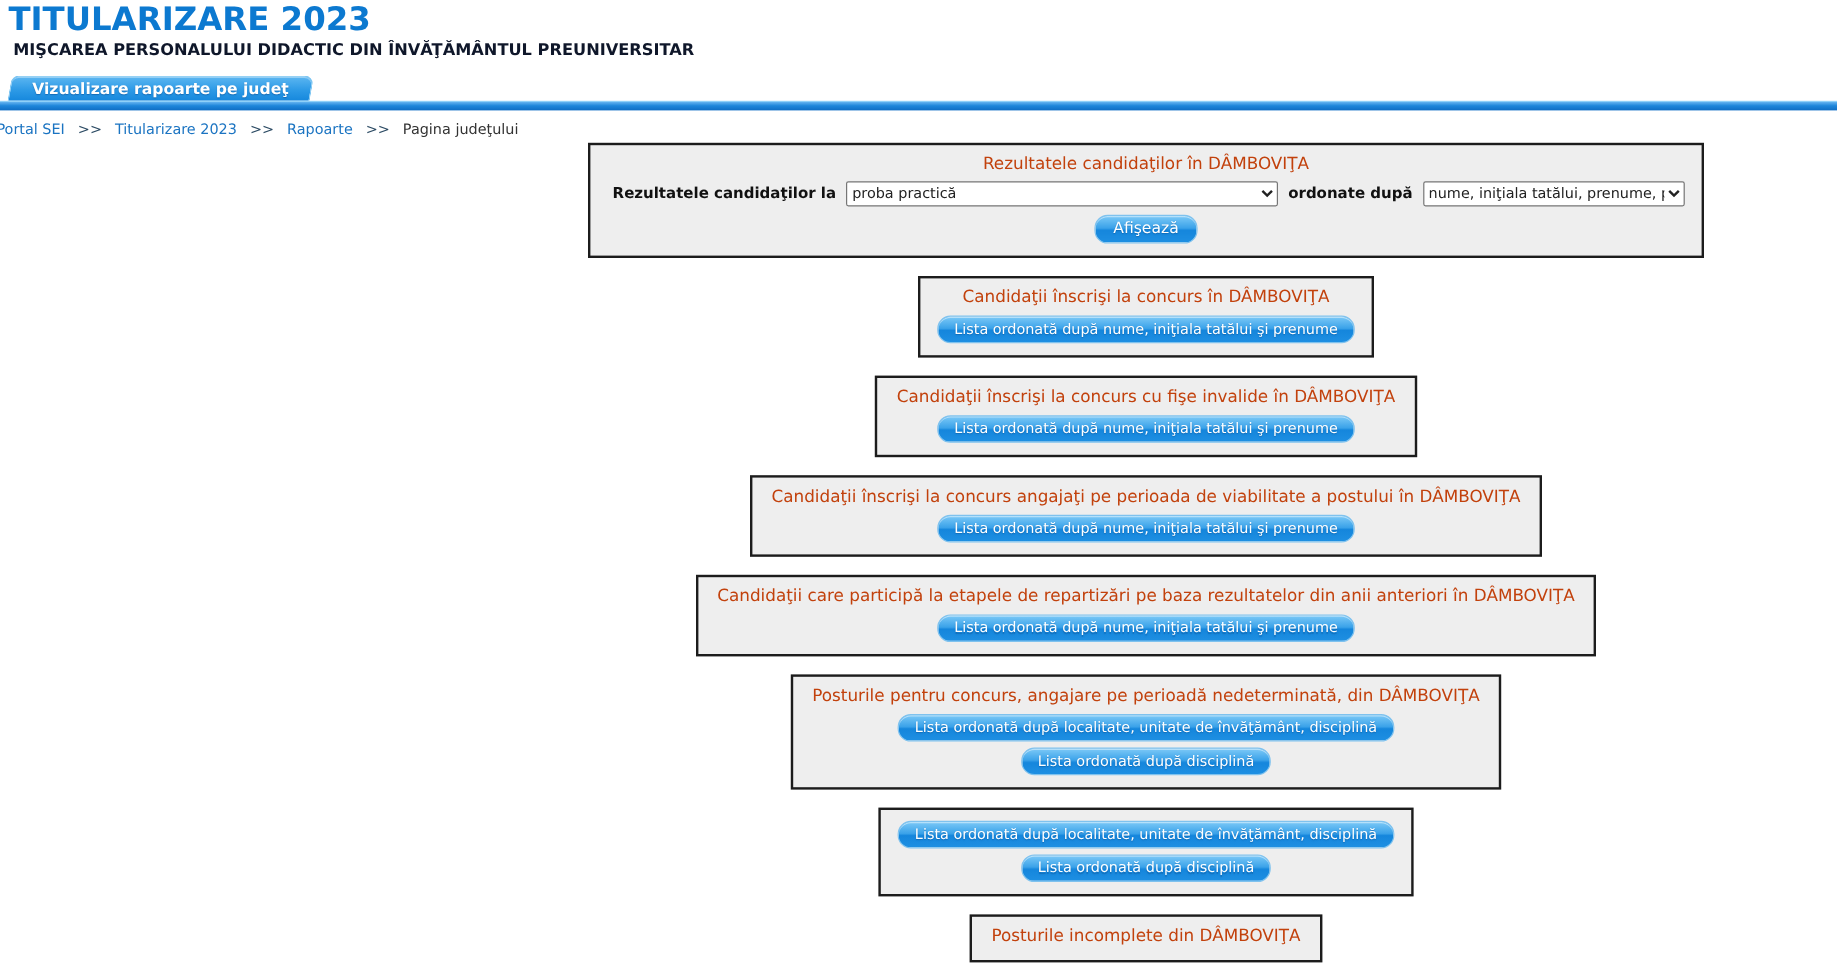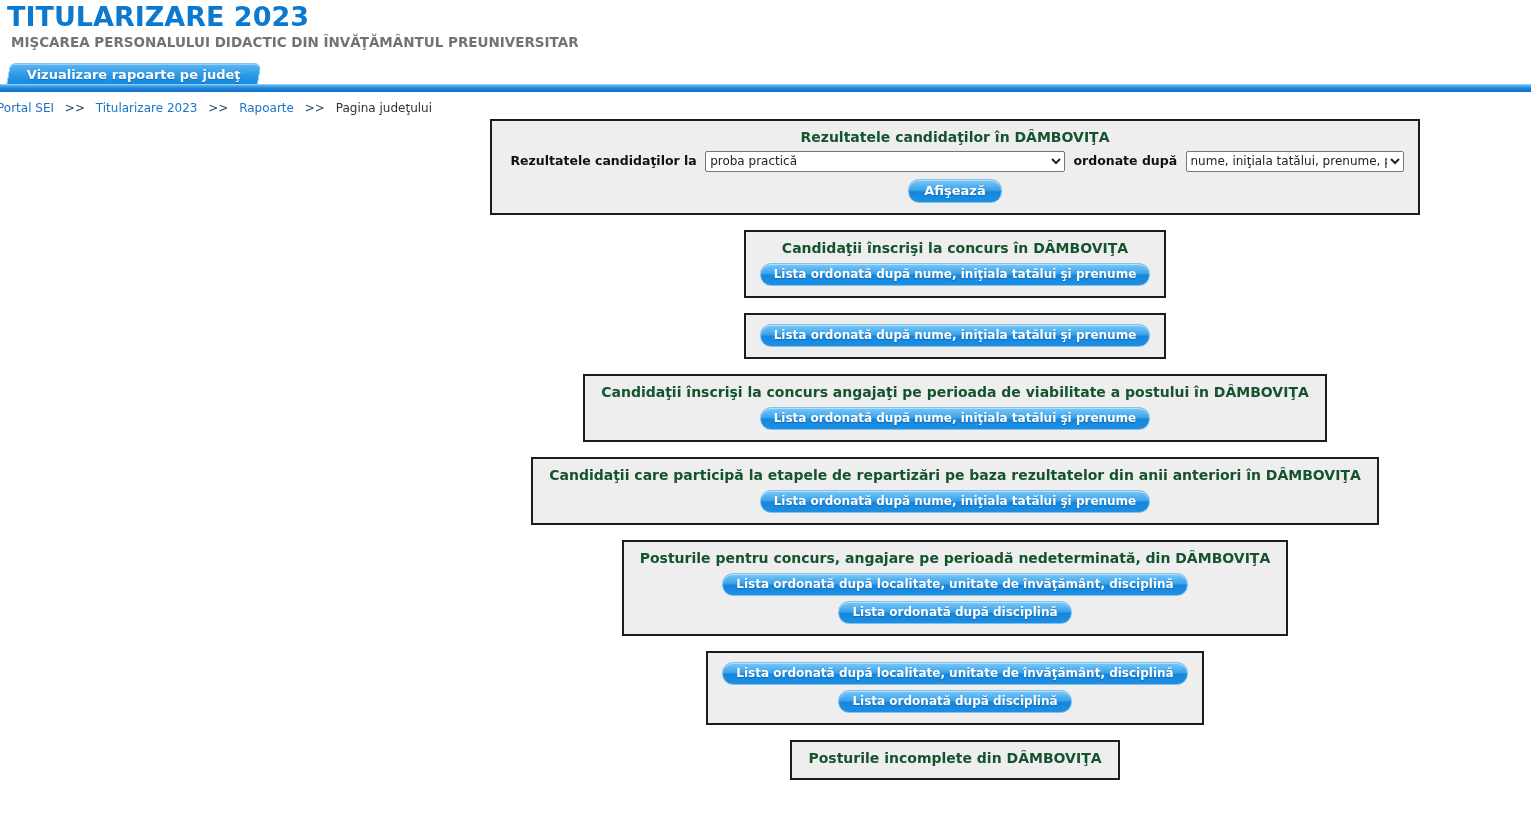--- a/index.html
+++ b/index.html
@@ -12,21 +12,21 @@
   }
   
   .hdr { padding: 2px 0 0 7px; }
   .hdr h1 {
     margin: 0; padding: 0;
     font-size: 27px; font-weight: bold;
     color: #0c79d0; letter-spacing: 0px; line-height: 1.1;
   }
   .hdr .subtitle {
     margin: 2px 0 0 4px;
-    font-size: 13.5px; font-weight: bold; color: #737373;
+    font-size: 13.5px; font-weight: bold; color: #0f172a;
   }
   
   .tabstrip { margin-top: 13px; height: 21px; position: relative; }
   .tab {
     position: absolute; left: 8px; bottom: 0;
     height: 21px; padding: 0 18px;
     background: linear-gradient(180deg, #5cb6f1 0%, #2d9ae6 55%, #1688dd 100%);
     border: 1px solid #7ec6f2; border-bottom: none;
     border-radius: 6px 8px 0 0;
     transform: skewX(-10deg);
@@ -58,21 +58,21 @@
   .content { width: 1910px; margin-top: 4px; }
   .box {
     display: table;
     margin: 0 auto 15px auto;
     background: #eeeeee;
     border: 2px solid #1c1c1c;
     padding: 6px 14px 8px 14px;
     text-align: center;
   }
   .box-title {
-    font-size: 14px; font-weight: bold; color: #14532d;
+    font-size: 14px; font-weight: normal; color: #c2410c;
     padding: 2px 2px 4px 2px; white-space: nowrap;
   }
   .controls {
     padding: 2px 0 4px 0; white-space: nowrap;
     font-size: 12.5px; font-weight: bold; color: #111;
   }
   .controls label { margin: 0 4px; }
   .controls select {
     font-family: "DejaVu Sans", "Liberation Sans", sans-serif;
     font-size: 12px; height: 21px;
@@ -83,21 +83,21 @@
   .sel-proba { width: 360px; }
   .sel-order { width: 218px; }
   .btn-row { padding: 3px 0 2px 0; }
   .glossy {
     font-family: "DejaVu Sans", "Liberation Sans", sans-serif;
     display: inline-block;
     background: linear-gradient(180deg, #7cc9f7 0%, #3aa2e9 46%, #1586dc 54%, #1e8fe2 100%);
     border: 1px solid #7fc2ee;
     border-radius: 11px;
     box-shadow: inset 0 1px 0 rgba(255,255,255,.45);
-    color: #ffffff; font-weight: bold; font-size: 12px;
+    color: #ffffff; font-weight: normal; font-size: 12px;
     padding: 3px 13px 4px 13px;
     text-shadow: 0 1px 1px rgba(12,90,160,.65);
     cursor: pointer; white-space: nowrap;
   }
   .glossy.submit { font-size: 13px; padding: 3px 15px 4px 15px; }
 </style>
 </head>
 <body>
 
 <div class="hdr">
@@ -142,20 +142,21 @@
   </section>
 
   <section class="box">
     <div class="box-title">Candidaţii înscrişi la concurs în DÂMBOVIŢA</div>
     <div class="btn-row">
       <button class="glossy">Lista ordonată după nume, iniţiala tatălui şi prenume</button>
     </div>
   </section>
 
   <section class="box">
+    <div class="box-title">Candidaţii înscrişi la concurs cu fişe invalide în DÂMBOVIŢA</div>
     <div class="btn-row">
       <button class="glossy">Lista ordonată după nume, iniţiala tatălui şi prenume</button>
     </div>
   </section>
 
   <section class="box">
     <div class="box-title">Candidaţii înscrişi la concurs angajaţi pe perioada de viabilitate a postului în DÂMBOVIŢA</div>
     <div class="btn-row">
       <button class="glossy">Lista ordonată după nume, iniţiala tatălui şi prenume</button>
     </div>

